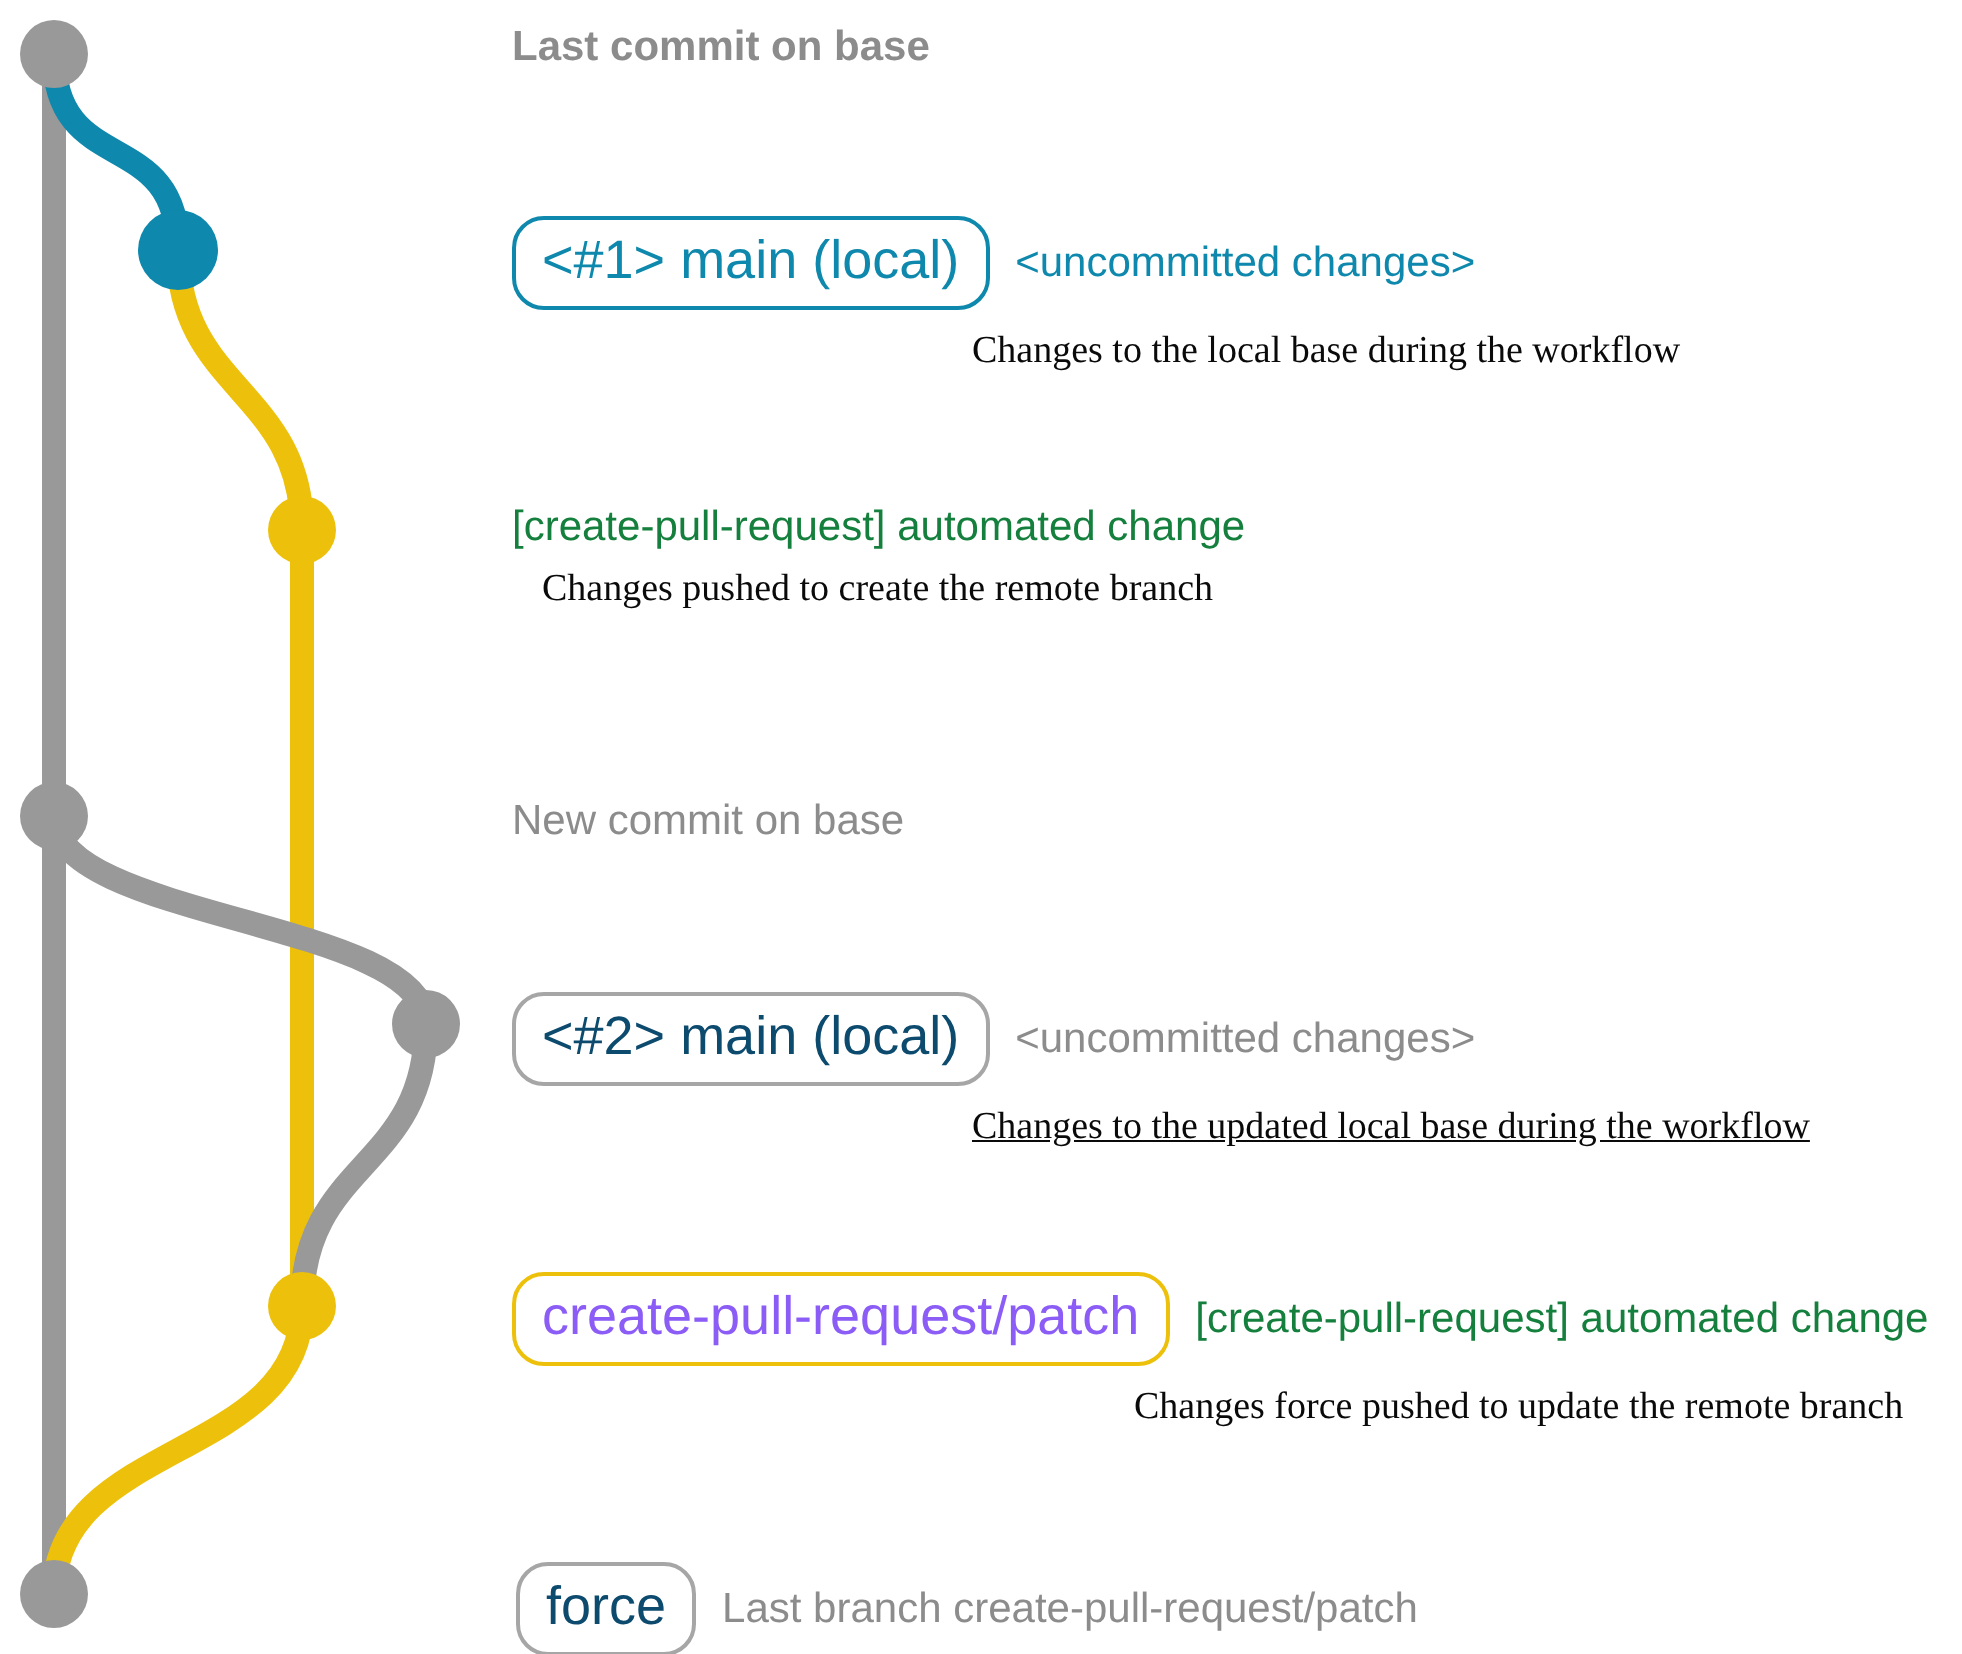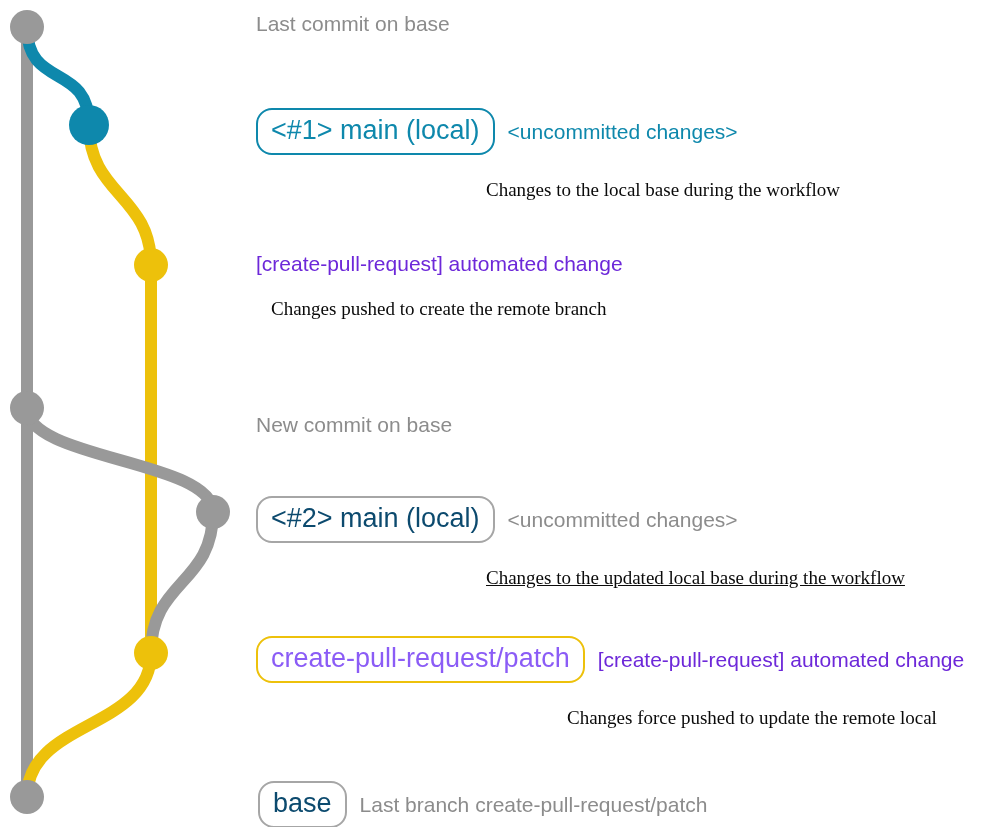--- a/index.html
+++ b/index.html
@@ -58,30 +58,30 @@
   .pill.grey {
     border-color: #a6a6a6;
     color: #0c4a6e;
   }
   .subject {
     font-size: 21px;
     line-height: 1;
     white-space: nowrap;
   }
   .subject.teal { color: #0e88ac; }
-  .subject.yellow { color: #6d28d9; }
+  .subject.yellow { color: #15803d; }
   .subject.grey { color: #8c8c8c; }
   .pill + .subject { margin-left: 13px; }
   .desc {
     font-family: "Liberation Serif", serif;
     font-size: 19px;
     line-height: 1;
     color: #0a0a0a;
     white-space: nowrap;
-    margin-top: 25px;
+    margin-top: 11px;
   }
 </style>
 </head>
 <body>
 
 <svg id="graph-canvas" viewBox="0 0 981 827" xmlns="http://www.w3.org/2000/svg">
   <g id="edges-group">
       <path d="M 27 27 L 27 408" stroke="#999999" stroke-width="12" fill="none" stroke-linecap="butt"></path>
       <path d="M 27 408 L 27 797" stroke="#999999" stroke-width="12" fill="none" stroke-linecap="butt"></path>
       <path d="M 27 27 C 27 90 89 62 89 125" stroke="#0e88ac" stroke-width="12" fill="none" stroke-linecap="butt"></path>
@@ -96,56 +96,56 @@
       <circle cx="89" cy="125" r="20" fill="#0e88ac"></circle>
       <circle cx="151" cy="265" r="17" fill="#edc10b"></circle>
       <circle cx="27" cy="408" r="17" fill="#999999"></circle>
       <circle cx="213" cy="512" r="17" fill="#999999"></circle>
       <circle cx="151" cy="653" r="17" fill="#edc10b"></circle>
       <circle cx="27" cy="797" r="17" fill="#999999"></circle>
     </g>
 </svg>
 
 <div class="annotations" id="annotations">
-    <div class="row" style="left: 256px; top: 13px;">
+    <div class="row" style="left: 256px; top: 13px; font-weight: bold;">
       <div class="headline">
         <span class="subject grey">Last commit on base</span>
       </div>
     </div>
     <div class="row" style="left: 256px; top: 108px;">
       <div class="headline">
         <span class="pill teal">&lt;#1&gt; main (local)</span>
         <span class="subject teal">&lt;uncommitted changes&gt;</span>
       </div>
       <div class="desc" style="margin-left: 230px;">Changes to the local base during the workflow</div>
     </div>
     <div class="row" style="left: 256px; top: 253px;">
       <div class="headline">
         <span class="subject yellow">[create-pull-request] automated change</span>
       </div>
       <div class="desc" style="margin-left: 15px;">Changes pushed to create the remote branch</div>
     </div>
-    <div class="row" style="left: 256px; top: 414px;">
+    <div class="row" style="left: 256px; top: 400px;">
       <div class="headline">
         <span class="subject grey">New commit on base</span>
       </div>
     </div>
     <div class="row" style="left: 256px; top: 496px;">
       <div class="headline">
         <span class="pill grey">&lt;#2&gt; main (local)</span>
         <span class="subject grey">&lt;uncommitted changes&gt;</span>
       </div>
       <div class="desc" style="margin-left: 230px; text-decoration: underline;">Changes to the updated local base during the workflow</div>
     </div>
     <div class="row" style="left: 256px; top: 636px;">
       <div class="headline">
         <span class="pill yellow">create-pull-request/patch</span>
         <span class="subject yellow">[create-pull-request] automated change</span>
       </div>
-      <div class="desc" style="margin-left: 311px;">Changes force pushed to update the remote local</div>
+      <div class="desc" style="margin-left: 311px;">Changes force pushed to update the remote branch</div>
     </div>
     <div class="row" style="left: 258px; top: 781px;">
       <div class="headline">
-        <span class="pill grey">base</span>
+        <span class="pill grey">force</span>
         <span class="subject grey">Last branch create-pull-request/patch</span>
       </div>
     </div>
   </div>
 
 </body></html>

